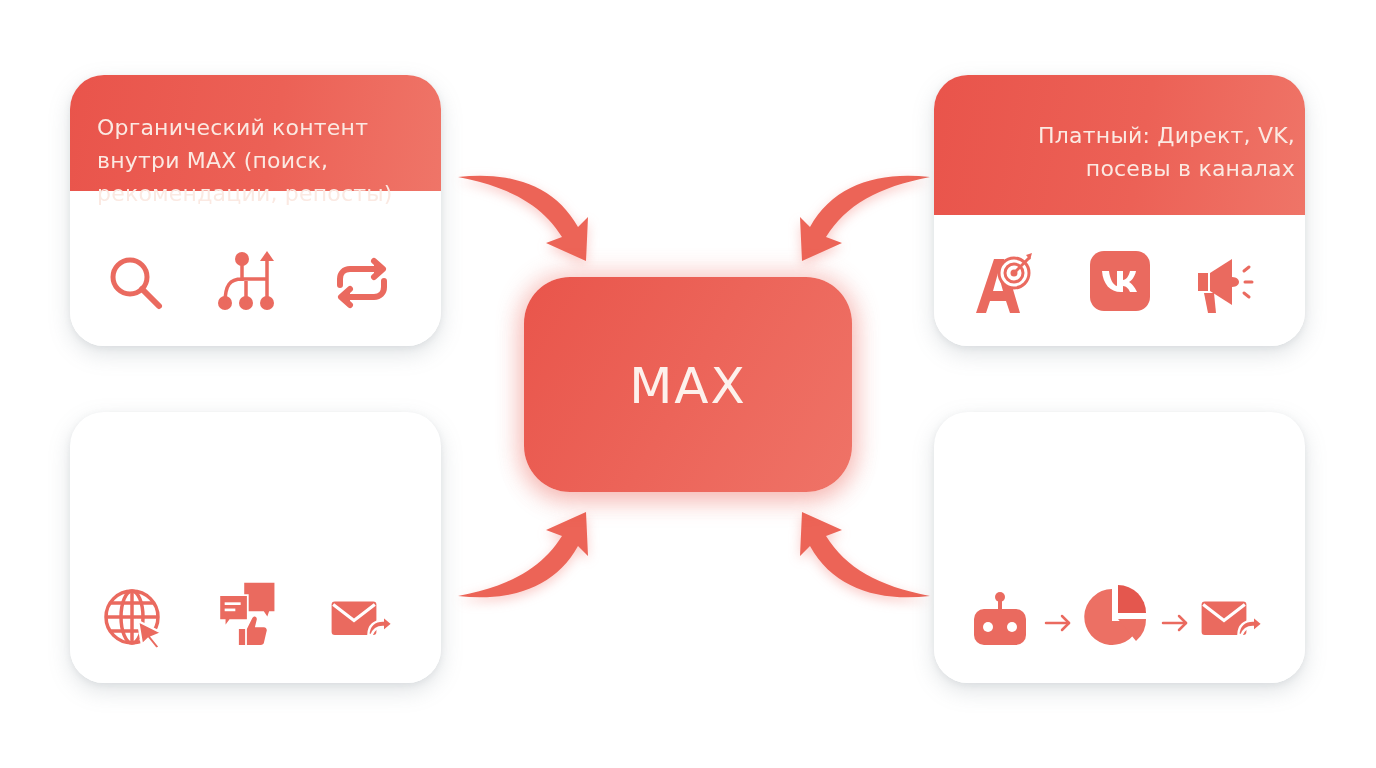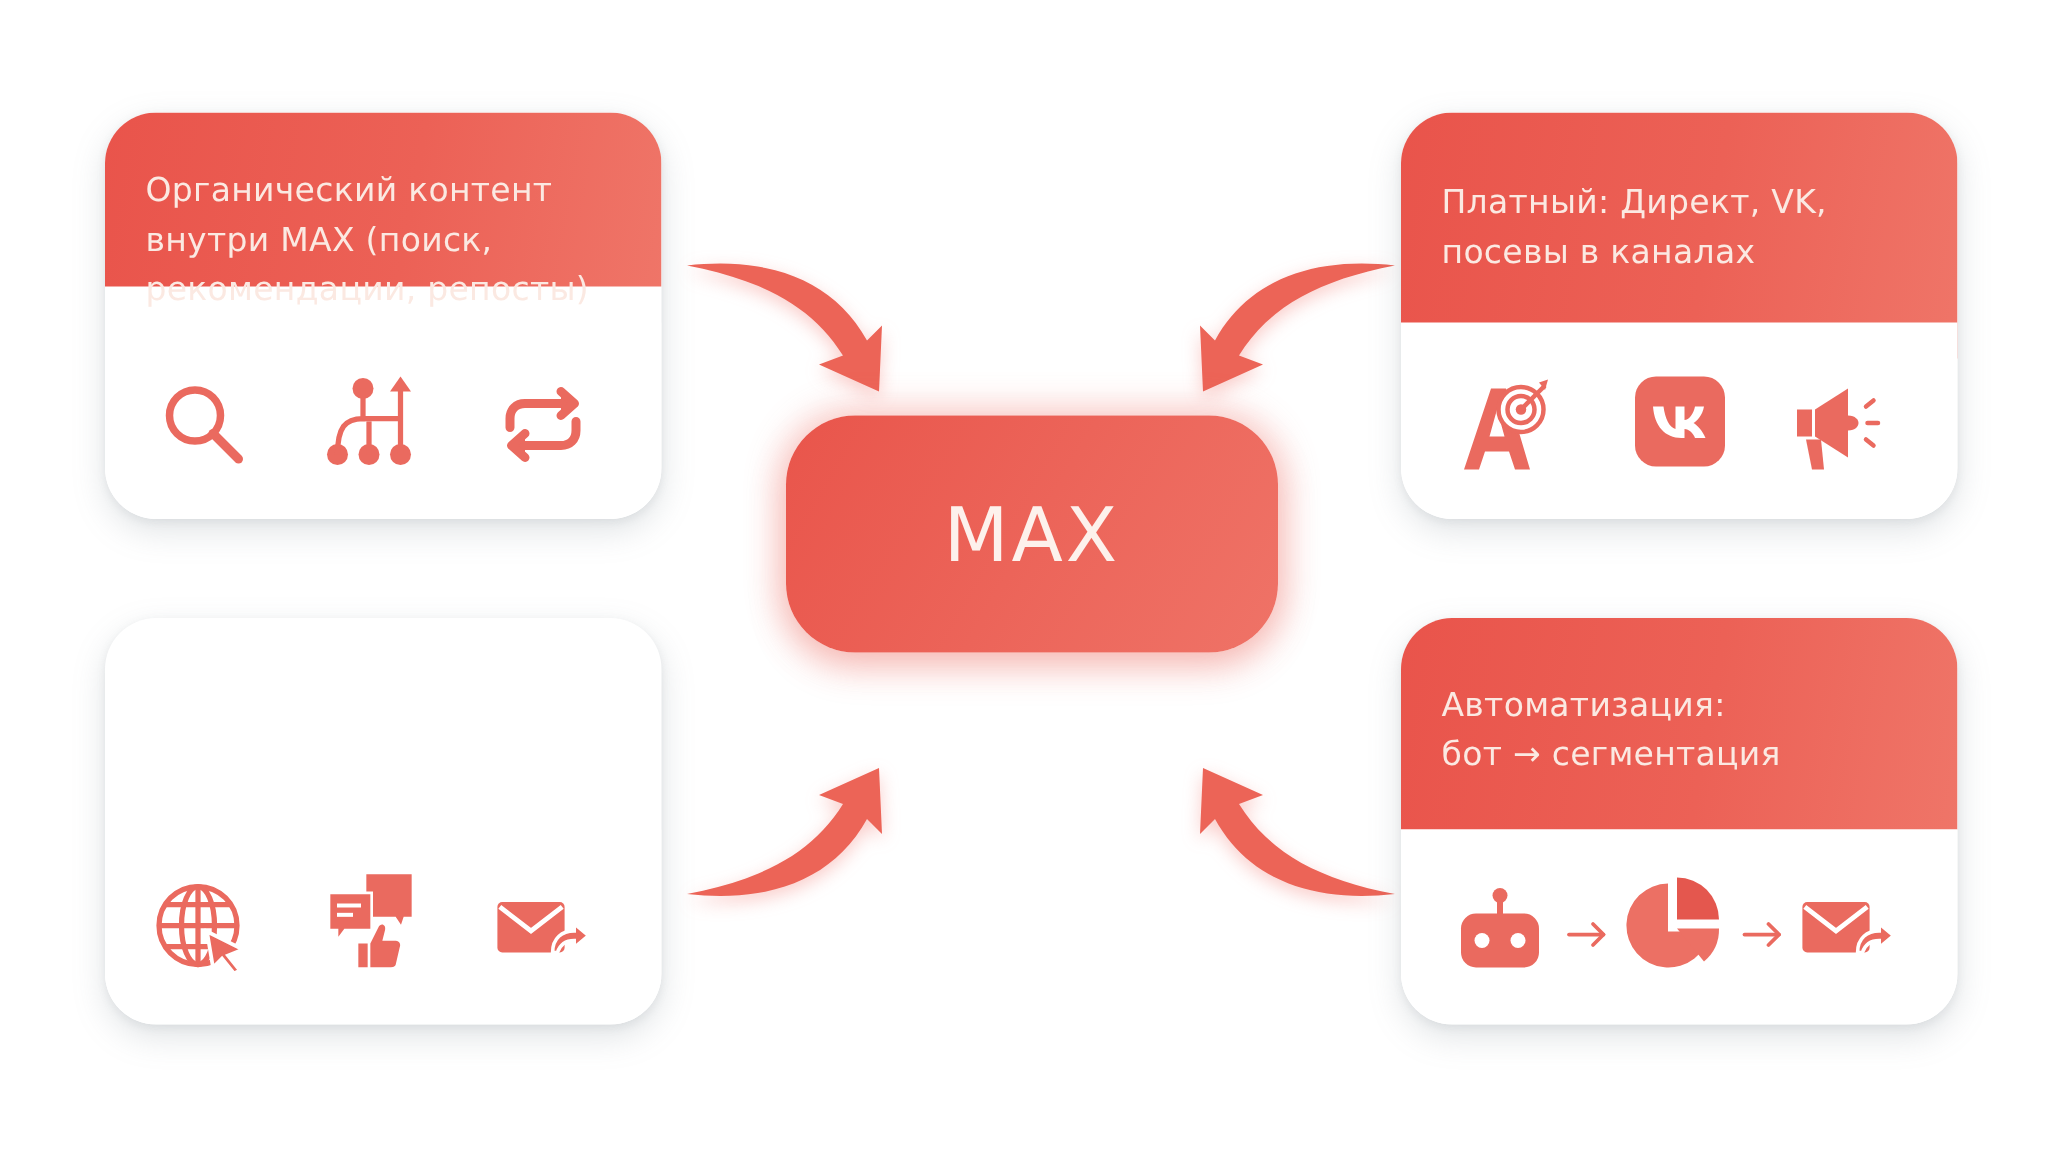--- a/index.html
+++ b/index.html
@@ -40,36 +40,36 @@
       position: absolute; width: 28px; height: 20px;
     }
     .mini-arrow svg { width: 100%; height: 100%; display: block; }
 
     #card-tl { left: 70px; top: 75px; }
     #card-tl .card-head { height: 116px; }
     #card-tl .card-body { top: 140px; }
     #card-tl .card-title { top: 36px; }
 
     #card-tr { left: 934px; top: 75px; }
-    #card-tr .card-head { height: 164px; }
+    #card-tr .card-head { height: 164px; text-align: right; }
     #card-tr .card-body { top: 140px; }
     #card-tr .card-title { top: 44px; }
 
     #card-bl { left: 70px; top: 412px; }
     #card-bl .card-head { height: 141px; }
     #card-bl .card-body { top: 141px; }
     #card-bl .card-title { top: 42px; }
 
     #card-br { left: 934px; top: 412px; }
     #card-br .card-head { height: 141px; }
     #card-br .card-body { top: 141px; }
     #card-br .card-title { top: 42px; }
 
     .center-box {
-      position: absolute; left: 524px; top: 277px; width: 328px; height: 158px;
+      position: absolute; left: 524px; top: 277px; width: 328px; height: 215px;
       border-radius: 46px;
       background: linear-gradient(120deg, #e9554b 0%, #ec6459 50%, #ef7367 100%);
       box-shadow: 0 0 22px 6px rgba(240,110,100,0.30), 0 10px 24px rgba(235,90,80,0.25);
       display: flex; align-items: center; justify-content: center;
     }
     .center-label {
       color: #fdf1ec; font-size: 50px; font-weight: 400; letter-spacing: 2px;
       font-family: "DejaVu Sans", "Liberation Sans", sans-serif;
       margin-top: 2px;
     }
@@ -205,24 +205,20 @@
       <svg viewBox="0 0 80 64">
         <rect x="2" y="10" width="56" height="42" rx="4" fill="#ea6a5f"></rect>
         <path d="M4 14 L30 34 L56 14" fill="none" stroke="#fff" stroke-width="4"></path>
         <path d="M48 52 C48 40 56 34 66 34 V28 L78 38 L66 48 V42 C58 42 54 46 52 52 Z" fill="#ea6a5f" stroke="#fff" stroke-width="3"></path>
       </svg>
     </div>
   </div>
 </div>
 
 <div class="card" id="card-br">
-  <div class="card-head">
-    <div class="card-title">Автоматизация:
-бот → сегментация</div>
-  </div>
   <div class="card-body">
     <div class="icon" style="left:34px; top:36px;">
       <svg viewBox="0 0 64 64" fill="#ea6a5f">
         <circle cx="32" cy="8" r="5"></circle>
         <rect x="30" y="10" width="4" height="12"></rect>
         <rect x="6" y="20" width="52" height="36" rx="10"></rect>
         <circle cx="20" cy="38" r="5" fill="#fff"></circle>
         <circle cx="44" cy="38" r="5" fill="#fff"></circle>
       </svg>
     </div>

